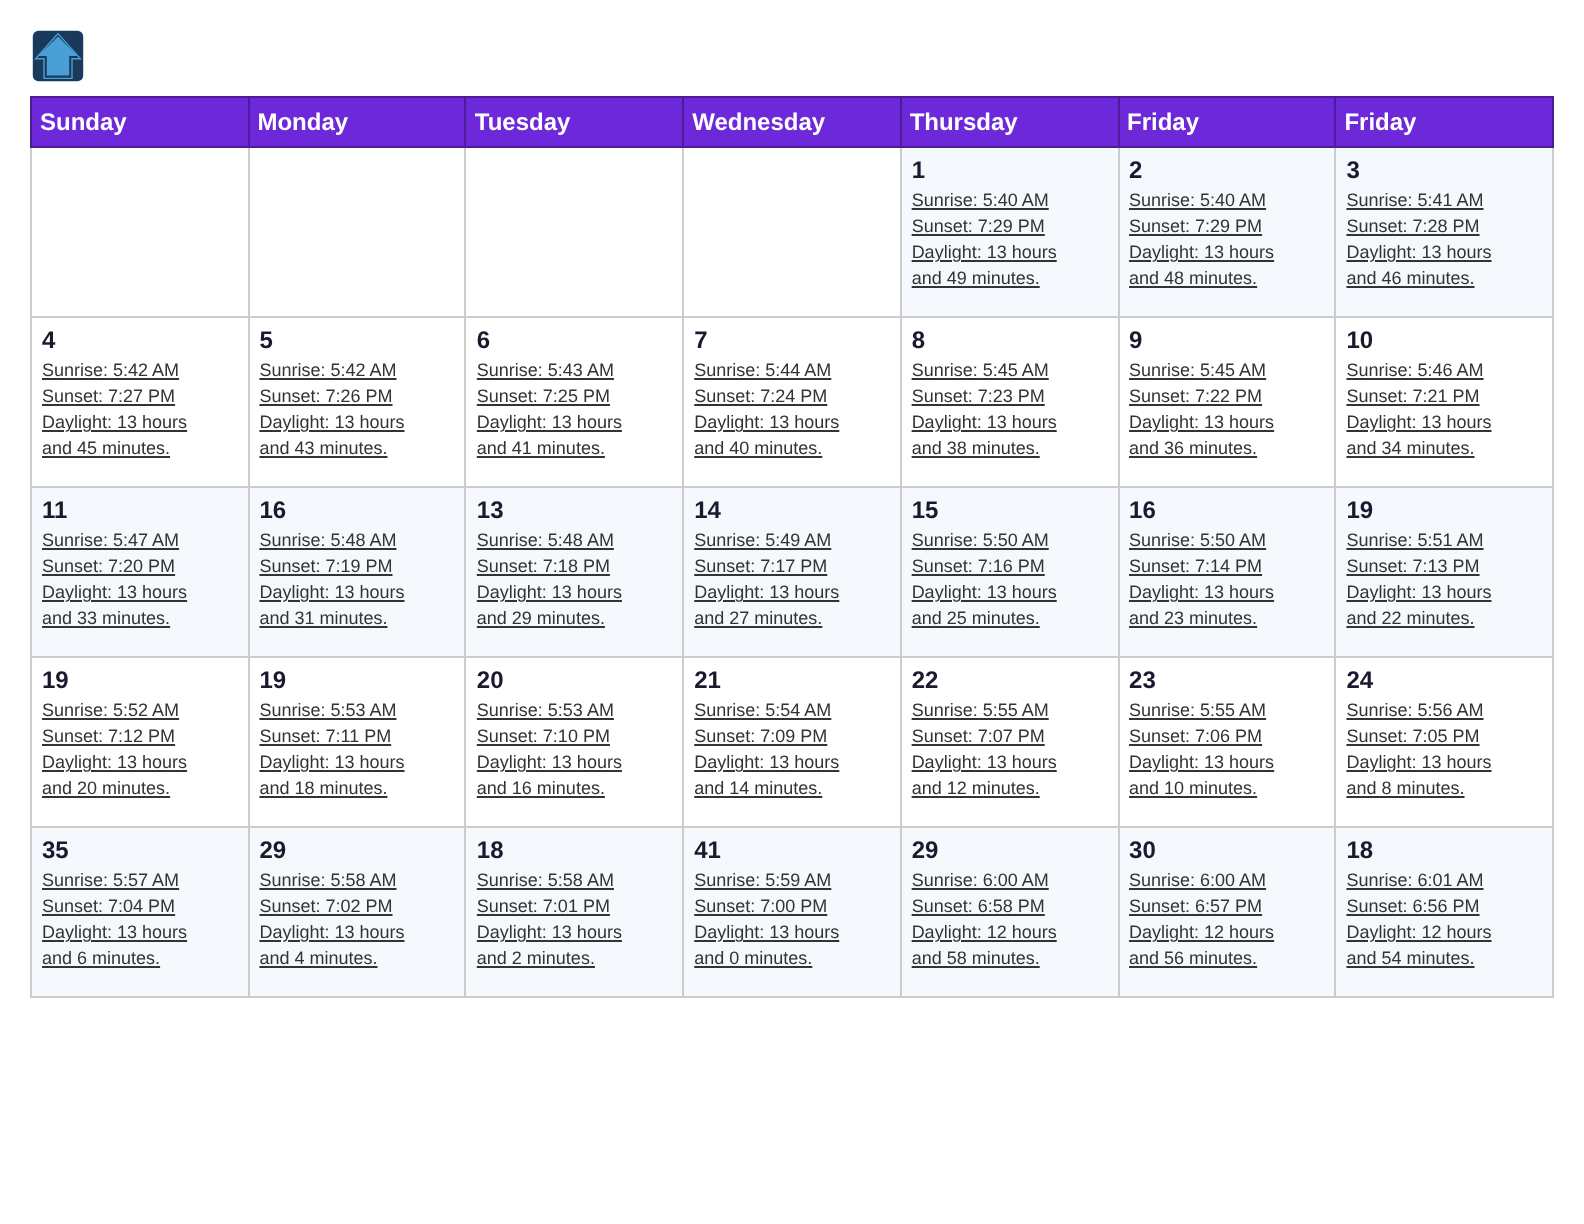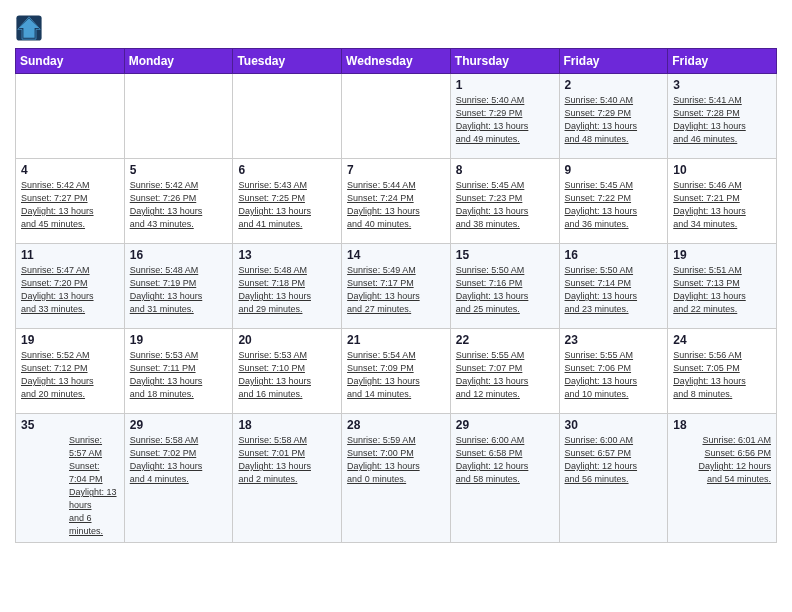--- a/index.html
+++ b/index.html
@@ -302,41 +302,41 @@
           <span class="day-num">24</span>
           <div class="day-info" style="white-space: pre-line;">Sunrise: 5:56 AM
 Sunset: 7:05 PM
 Daylight: 13 hours
 and 8 minutes.</div>
         </td>
       </tr>
       <tr>
         <td>
           <span class="day-num">35</span>
-          <div class="day-info" style="white-space: pre-line; margin-left: 48px;">Sunrise: 5:57 AM
+          <div class="day-info" style="white-space: pre-line;">Sunrise: 5:57 AM
 Sunset: 7:04 PM
 Daylight: 13 hours
 and 6 minutes.</div>
         </td>
         <td>
           <span class="day-num">29</span>
           <div class="day-info" style="white-space: pre-line;">Sunrise: 5:58 AM
 Sunset: 7:02 PM
 Daylight: 13 hours
 and 4 minutes.</div>
         </td>
         <td>
           <span class="day-num">18</span>
           <div class="day-info" style="white-space: pre-line;">Sunrise: 5:58 AM
 Sunset: 7:01 PM
 Daylight: 13 hours
 and 2 minutes.</div>
         </td>
         <td>
-          <span class="day-num">28</span>
+          <span class="day-num">41</span>
           <div class="day-info" style="white-space: pre-line;">Sunrise: 5:59 AM
 Sunset: 7:00 PM
 Daylight: 13 hours
 and 0 minutes.</div>
         </td>
         <td>
           <span class="day-num">29</span>
           <div class="day-info" style="white-space: pre-line;">Sunrise: 6:00 AM
 Sunset: 6:58 PM
 Daylight: 12 hours
@@ -344,20 +344,20 @@
         </td>
         <td>
           <span class="day-num">30</span>
           <div class="day-info" style="white-space: pre-line;">Sunrise: 6:00 AM
 Sunset: 6:57 PM
 Daylight: 12 hours
 and 56 minutes.</div>
         </td>
         <td>
           <span class="day-num">18</span>
-          <div class="day-info" style="white-space: pre-line; text-align: right;">Sunrise: 6:01 AM
+          <div class="day-info" style="white-space: pre-line;">Sunrise: 6:01 AM
 Sunset: 6:56 PM
 Daylight: 12 hours
 and 54 minutes.</div>
         </td>
       </tr>
     </tbody>
 </table>
 
 </body></html>

